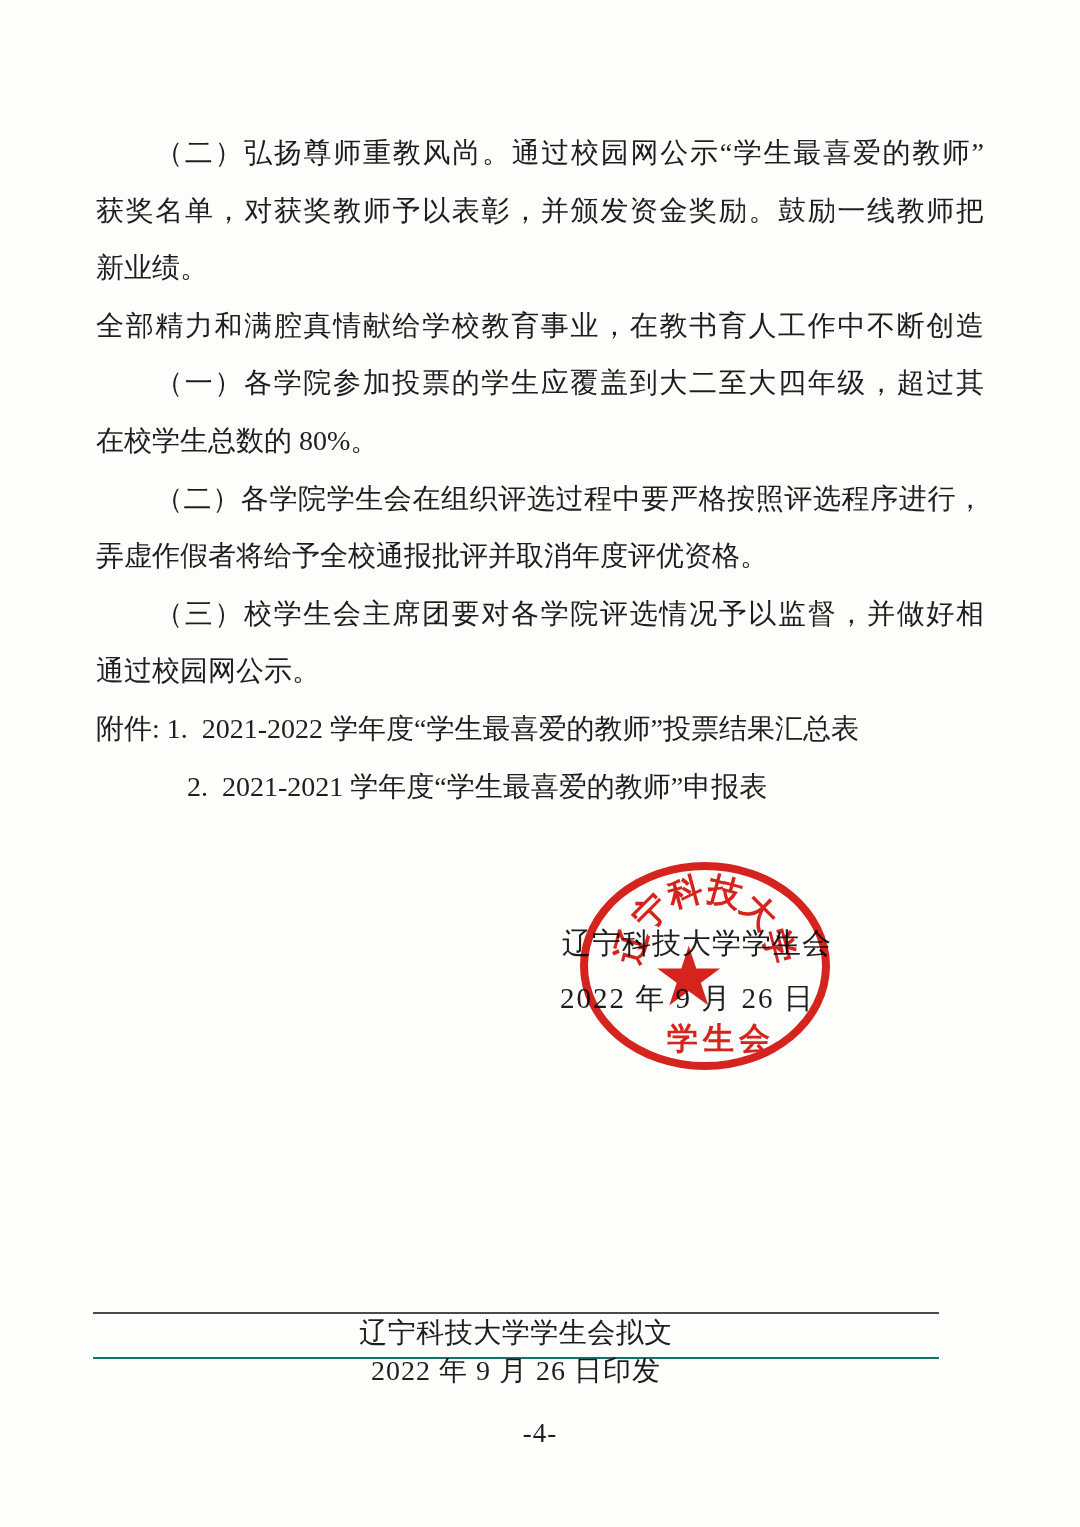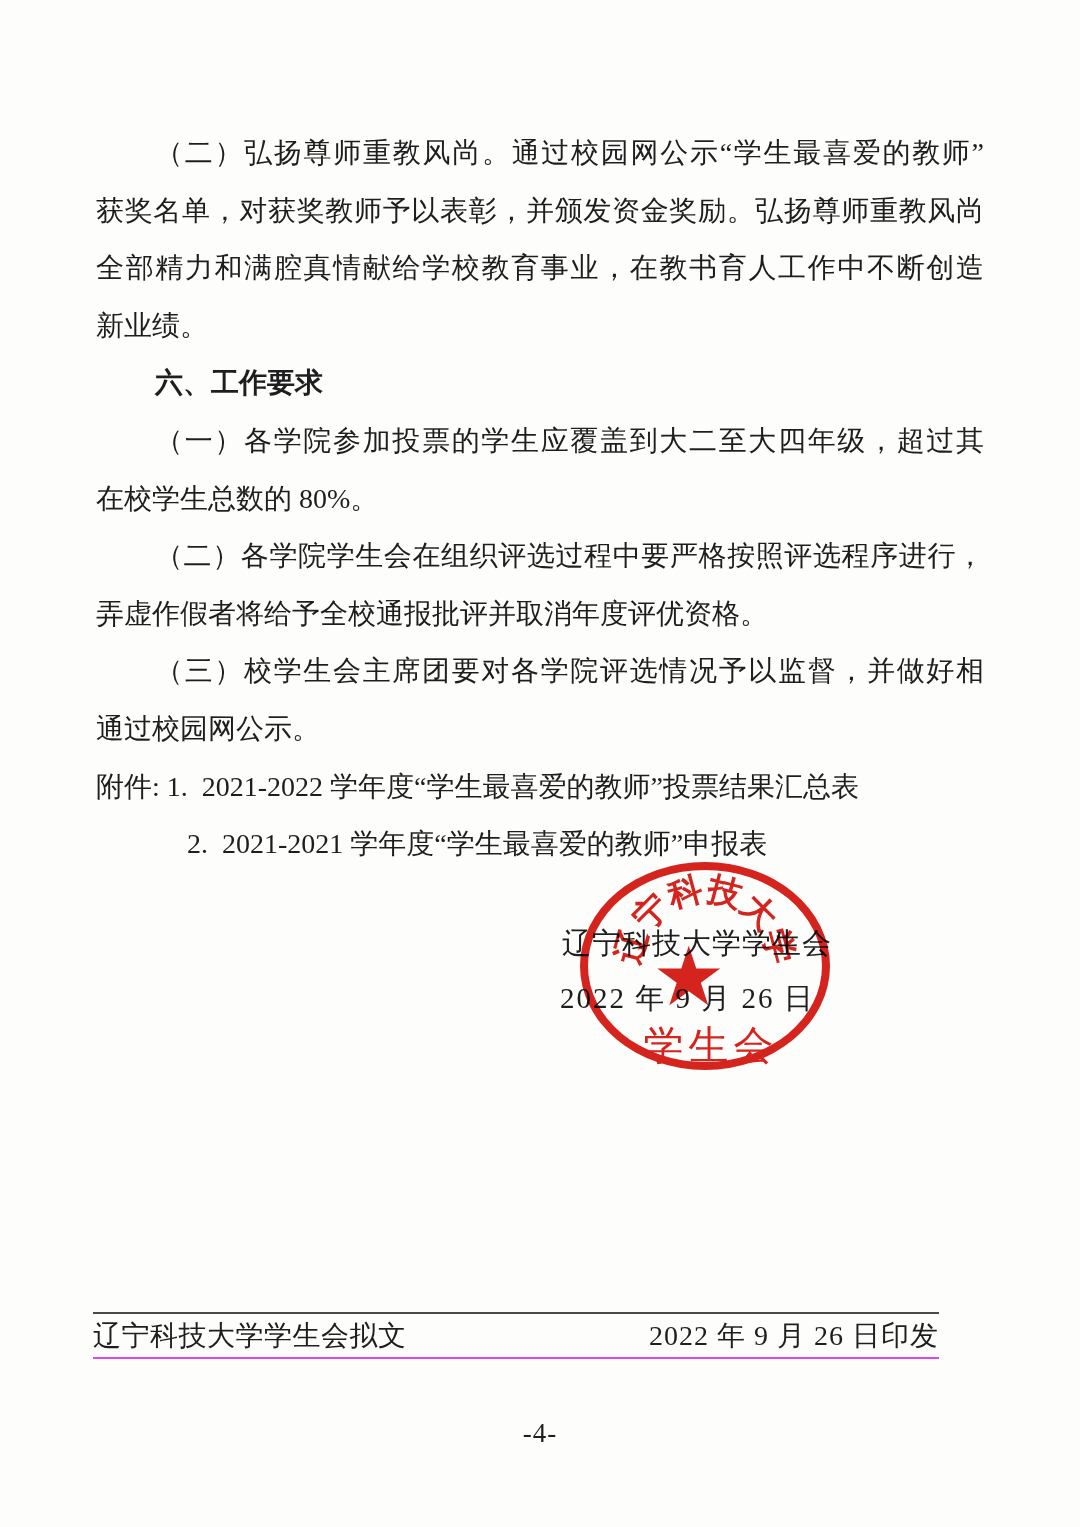--- a/index.html
+++ b/index.html
@@ -91,68 +91,68 @@
     position: absolute;
     left: 64px;
     top: 66px;
     font-size: 82px;
     line-height: 82px;
     color: #d7231d;
     font-family: "DejaVu Sans", sans-serif;
   }
   .seal-bottom {
     position: absolute;
-    left: 6px;
+    left: 16px;
     top: 148px;
     width: 100%;
     text-align: center;
-    font-size: 40px;
-    font-weight: normal;
+    font-size: 31px;
+    font-weight: bold;
     letter-spacing: 5px;
     color: #d7231d;
   }
   
   .footer {
     position: absolute;
     left: 93px;
     top: 1312px;
     width: 846px;
     height: 47px;
     border-top: 2px solid #4a4a4a;
-    border-bottom: 2px solid #d946ef;
+    border-bottom: 2px solid #0f766e;
     display: flex;
     justify-content: space-between;
     align-items: center;
     font-size: 28px;
     white-space: pre;
+    flex-direction: column;
   }
   .footer .left { letter-spacing: 0.5px; }
   .footer .right { letter-spacing: 1px; }
   .page-number {
     position: absolute;
     left: 0;
     top: 1418px;
     width: 100%;
     text-align: center;
     font-size: 27px;
     letter-spacing: 1px;
   }
 </style>
 </head>
 <body>
 
 <div class="page">
 
   <div class="content">
     <span class="line indent">（二）弘扬尊师重教风尚。通过校园网公示“学生最喜爱的教师”</span>
-    <span class="line">获奖名单，对获奖教师予以表彰，并颁发资金奖励。弘扬尊师重教风尚</span>
+    <span class="line">获奖名单，对获奖教师予以表彰，并颁发资金奖励。鼓励一线教师把</span>
+    <span class="line last">新业绩。</span>
     <span class="line">全部精力和满腔真情献给学校教育事业，在教书育人工作中不断创造</span>
-    <span class="line last">新业绩。</span>
 
-    <span class="line last indent bold">六、工作要求</span>
 
     <span class="line indent">（一）各学院参加投票的学生应覆盖到大二至大四年级，超过其</span>
     <span class="line last">在校学生总数的 80%。</span>
 
     <span class="line indent">（二）各学院学生会在组织评选过程中要严格按照评选程序进行，</span>
     <span class="line last">弄虚作假者将给予全校通报批评并取消年度评优资格。</span>
 
     <span class="line indent">（三）校学生会主席团要对各学院评选情况予以监督，并做好相</span>
     <span class="line last">通过校园网公示。</span>
 

